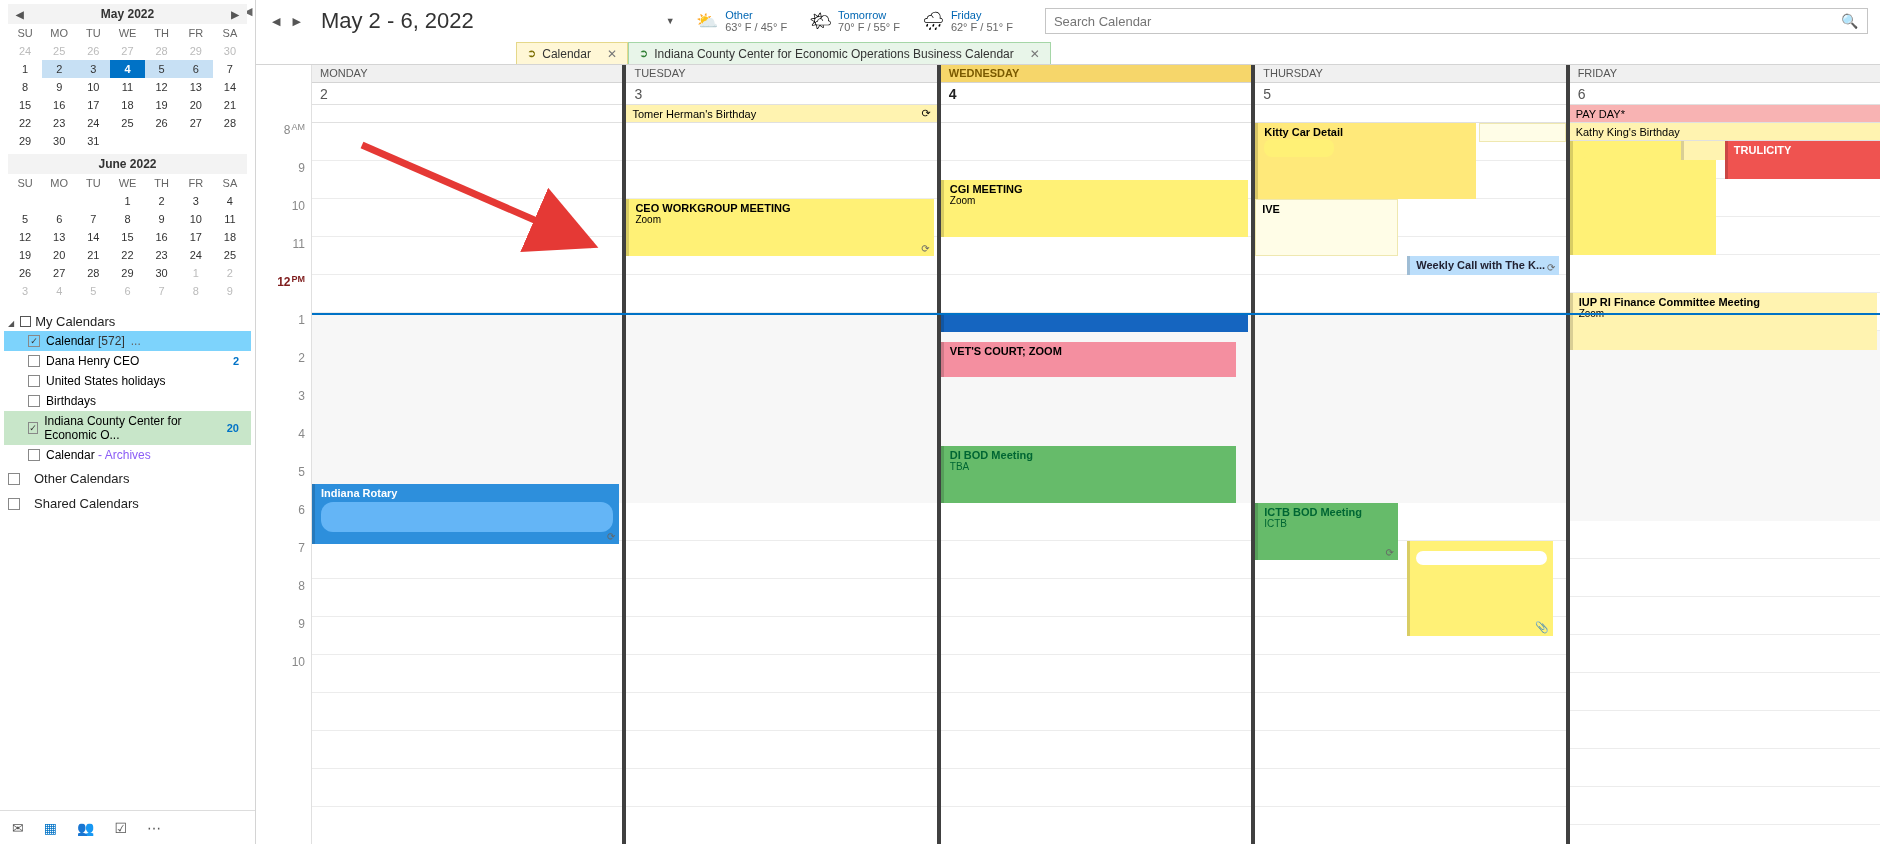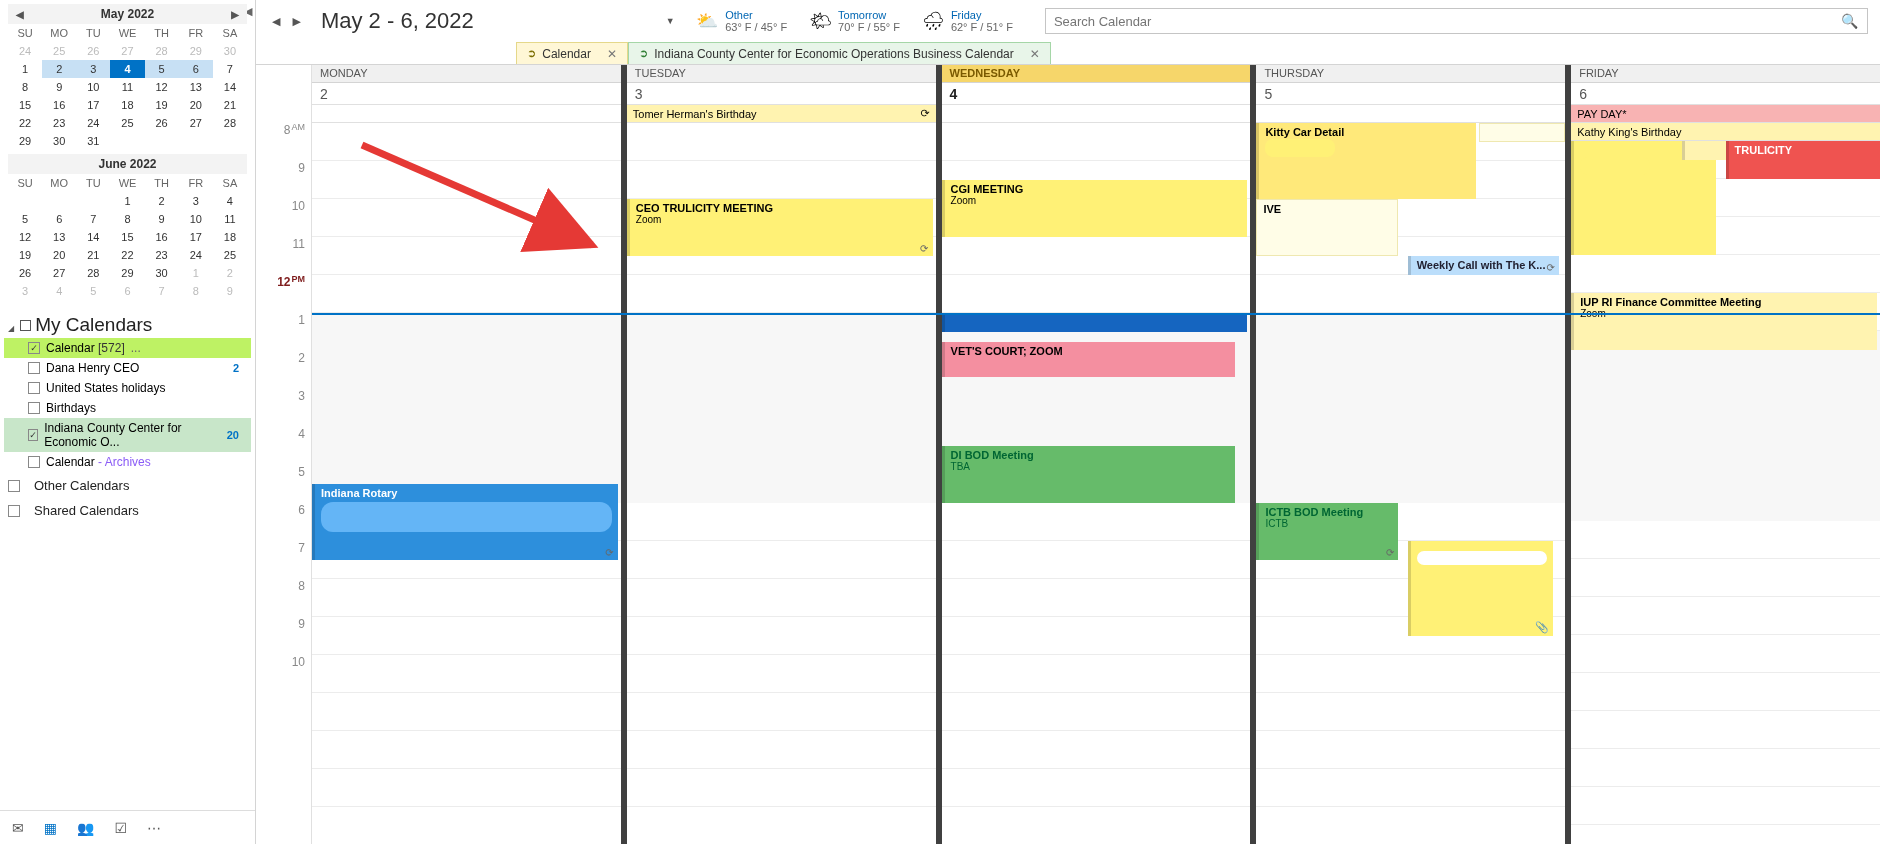--- a/index.html
+++ b/index.html
@@ -14,23 +14,23 @@
 .mini-cal-head .nav { position:absolute; font-size:10px; color:#555; cursor:pointer; padding:0 4px;}
 .mini-cal-head .nav.l{left:4px;} .mini-cal-head .nav.r{right:4px;}
 .mini-cal table { width:100%; border-collapse: collapse; table-layout:fixed; }
 .mini-cal th { font-size:11px; font-weight:400; color:#666; text-align:center; height:18px; }
 .mini-cal td { font-size:11px; text-align:center; height:18px; cursor:pointer; color:#333; }
 .mini-cal td.out { color:#bbb; }
 .mini-cal td.hl { background:#c7e0f4; }
 .mini-cal td.hl-strong { background:#0072c6; color:#fff; font-weight:600; }
 
 .cal-tree { flex:1; overflow:auto; padding: 8px 4px; font-size:13px; }
-.tree-header { display:flex; align-items:center; gap:4px; padding:2px 4px; font-size:19px; color:#222;}
+.tree-header { display:flex; align-items:center; gap:4px; padding:2px 4px; font-size:13px; color:#222;}
 .tree-item { display:flex; align-items:center; gap:6px; padding:3px 6px 3px 24px; font-size:12px; position:relative;}
-.tree-item.sel1 { background:#bef264; }
+.tree-item.sel1 { background:#7dd3fc; }
 .tree-item.sel2 { background:#c8e6c9; }
 .tree-item .cnt { margin-left:auto; color:#0072c6; font-weight:600; font-size:11px; padding-right:6px;}
 .tree-item .dots { color:#666; }
 .chk { width:12px; height:12px; border:1px solid #888; display:inline-flex; align-items:center; justify-content:center; font-size:9px; color:#333;}
 .chk.on::after{content:"✓";}
 .grp { padding:6px 4px 4px 14px; font-size:13px; color:#222; display:flex; align-items:center; gap:14px;}
 .grp .chk { margin-left:-10px;}
 .tri::before { content:"◢"; font-size:8px; color:#555; display:inline-block; transform:rotate(0deg); margin-right:2px;}
 .sq-icon { width:11px; height:11px; border:1px solid #555; display:inline-block; }
 
@@ -61,21 +61,21 @@
 .tab .pin { font-size:11px; color:#7a6d00;}
 .tab.green .pin { color:#2e7d32; }
 
 
 .grid-wrap { flex:1; display:flex; border-top:1px solid #d4d4d4; overflow:hidden;}
 .time-col { width:56px; border-right:1px solid #e0e0e0; background:#fff; padding-top:58px;}
 .time-col .hr { height:38px; text-align:right; padding-right:6px; font-size:12px; color:#888; position:relative;}
 .time-col .hr.now { color:#7f1d1d; font-weight:600;}
 .time-col .hr .ap { font-size:9px; position:relative; top:-4px; margin-left:1px;}
 .days { flex:1; display:flex; position:relative; }
-.day { flex:1; border-right:6px solid #404040; display:flex; flex-direction:column; position:relative;}
+.day { flex:1; border-right:4px solid #404040; display:flex; flex-direction:column; position:relative;}
 .day:last-child{border-right:none;}
 .day-head { height:18px; background:#f0f0f0; font-size:11px; color:#555; padding:2px 8px; border-bottom:1px solid #d4d4d4; text-transform:uppercase;}
 .day.wed .day-head { background:#f6d66a; color:#7a5a00; font-weight:600;}
 .day-num { height:22px; font-size:14px; color:#555; padding:0 8px; border-bottom:1px solid #e0e0e0; display:flex; align-items:center;}
 .day.wed .day-num { font-weight:700; color:#222;}
 .allday { height:18px; border-bottom:1px solid #e0e0e0; position:relative;}
 .allday .ev { position:absolute; inset:0; font-size:11px; padding:1px 6px; display:flex; align-items:center; justify-content:space-between;}
 .slots { flex:1; position:relative; background:
  repeating-linear-gradient(to bottom, transparent 0, transparent 37px, #ececec 37px, #ececec 38px);
 }
@@ -396,40 +396,40 @@
             </marker>
           </defs>
         <line x1="10" y1="10" x2="240" y2="110" stroke="#e53935" stroke-width="7" marker-end="url(#ah)"></line>
       </svg>
     <div class="day">
     <div class="day-head">MONDAY</div>
     <div class="day-num">2</div>
     <div class="allday"></div>
     <div class="slots">
             <div class="bg-lunch"></div>
-            <div class="event c-blue" style="top: 361px; height: 76px; left: 0%; width: 99%;">
+            <div class="event c-blue" style="top: 361px; height: 60px; left: 0%; width: 99%;">
               <div class="t">Indiana Rotary</div>
               <span class="recur">⟳</span>
               <div style="position:absolute;left:6px;top:18px;right:6px;height:30px;background:#64b5f6;border-radius:12px;"></div>
             </div>
           </div>
         </div>
         <div class="day">
     <div class="day-head">TUESDAY</div>
     <div class="day-num">3</div>
     <div class="allday">
             <div class="ev c-paleyellow">
               <span>Tomer Herman's Birthday</span>
               <span>⟳</span>
             </div>
           </div>
     <div class="slots">
             <div class="bg-lunch"></div>
             <div class="event c-yellow" style="top: 76px; height: 57px; left: 0%; width: 99%;">
-              <div class="t">CEO TRULICITY MEETING</div>
+              <div class="t">CEO WORKGROUP MEETING</div>
               <div class="loc">Zoom</div>
               <span class="recur">⟳</span>
             </div>
           </div>
         </div>
         <div class="day wed">
     <div class="day-head">WEDNESDAY</div>
     <div class="day-num">4</div>
     <div class="allday"></div>
     <div class="slots">

